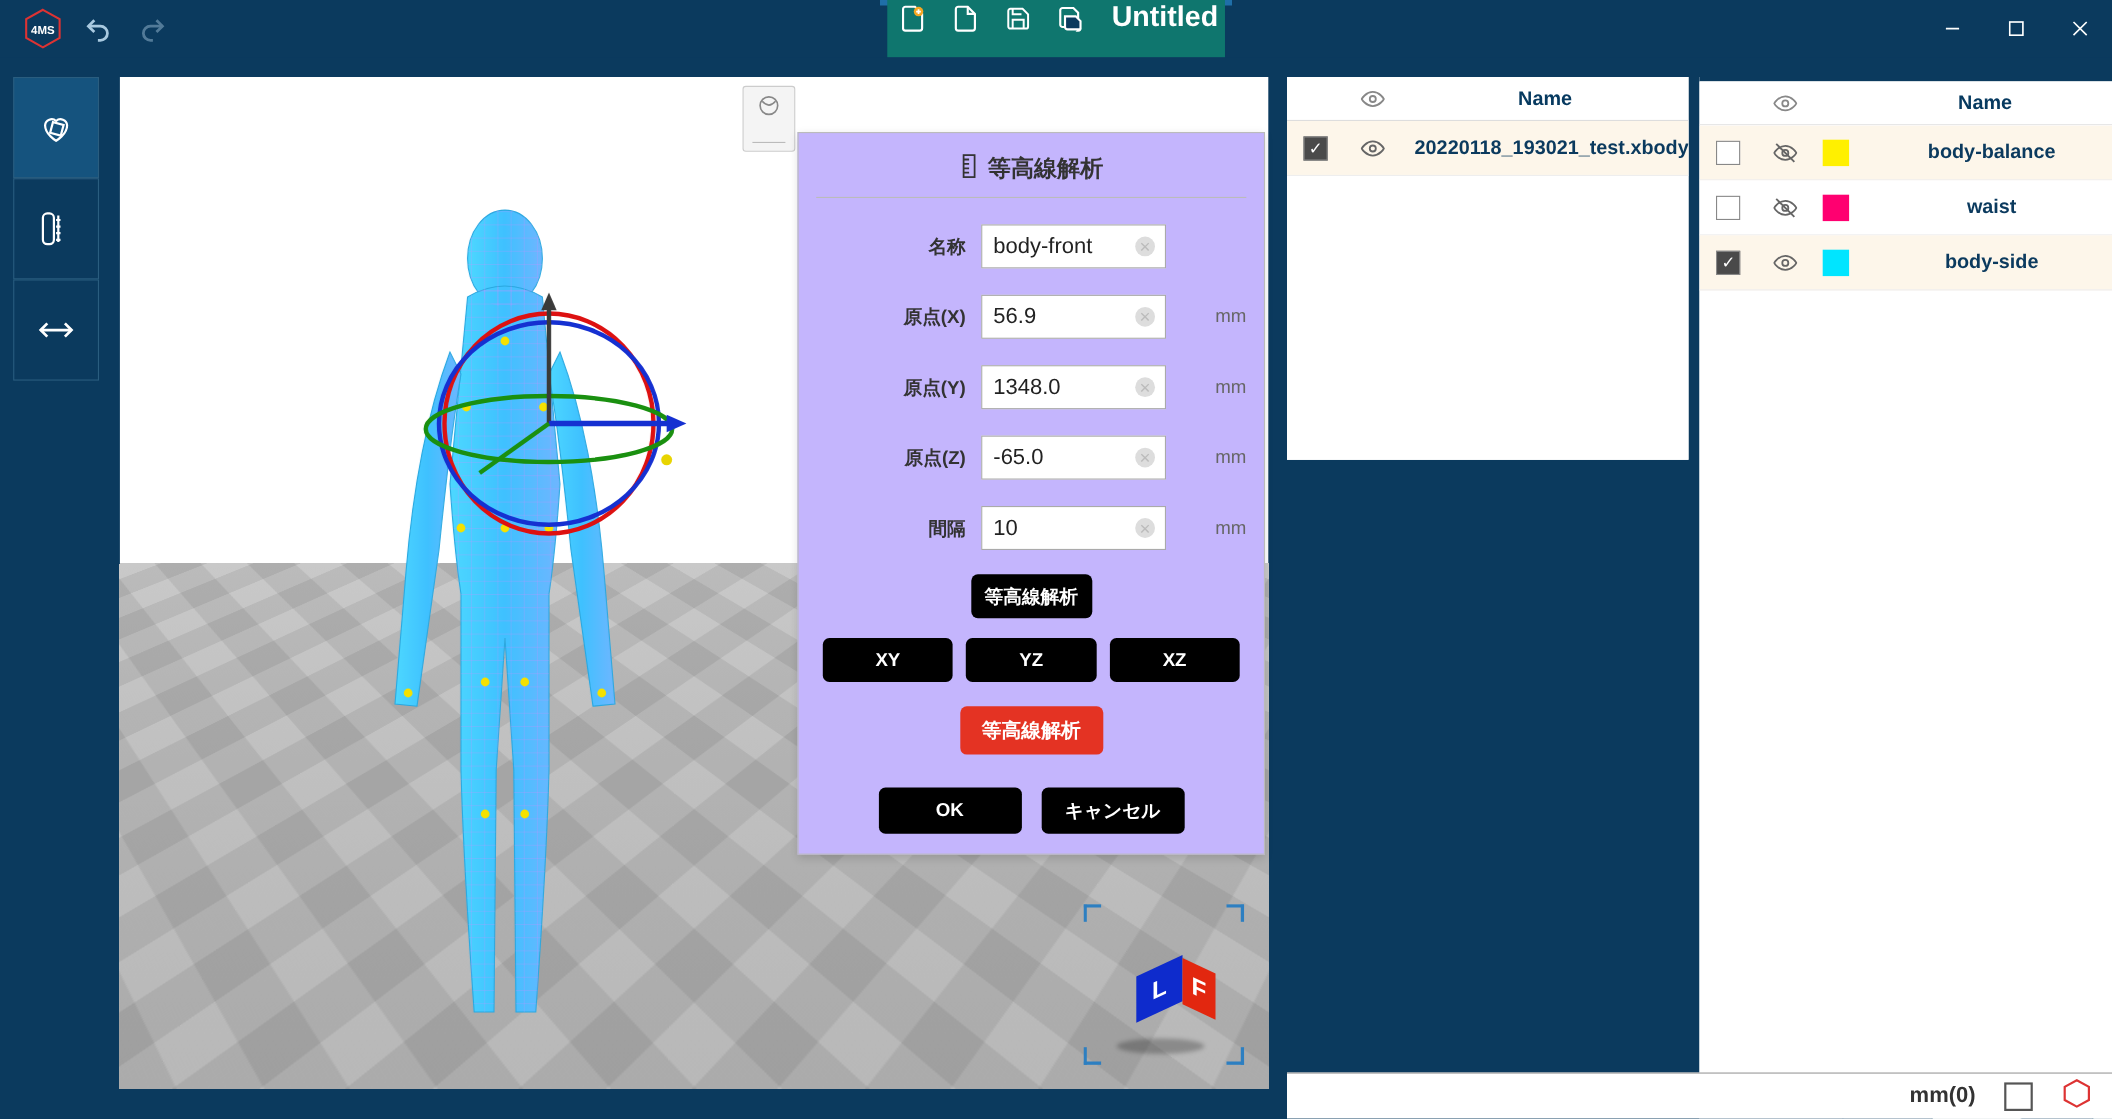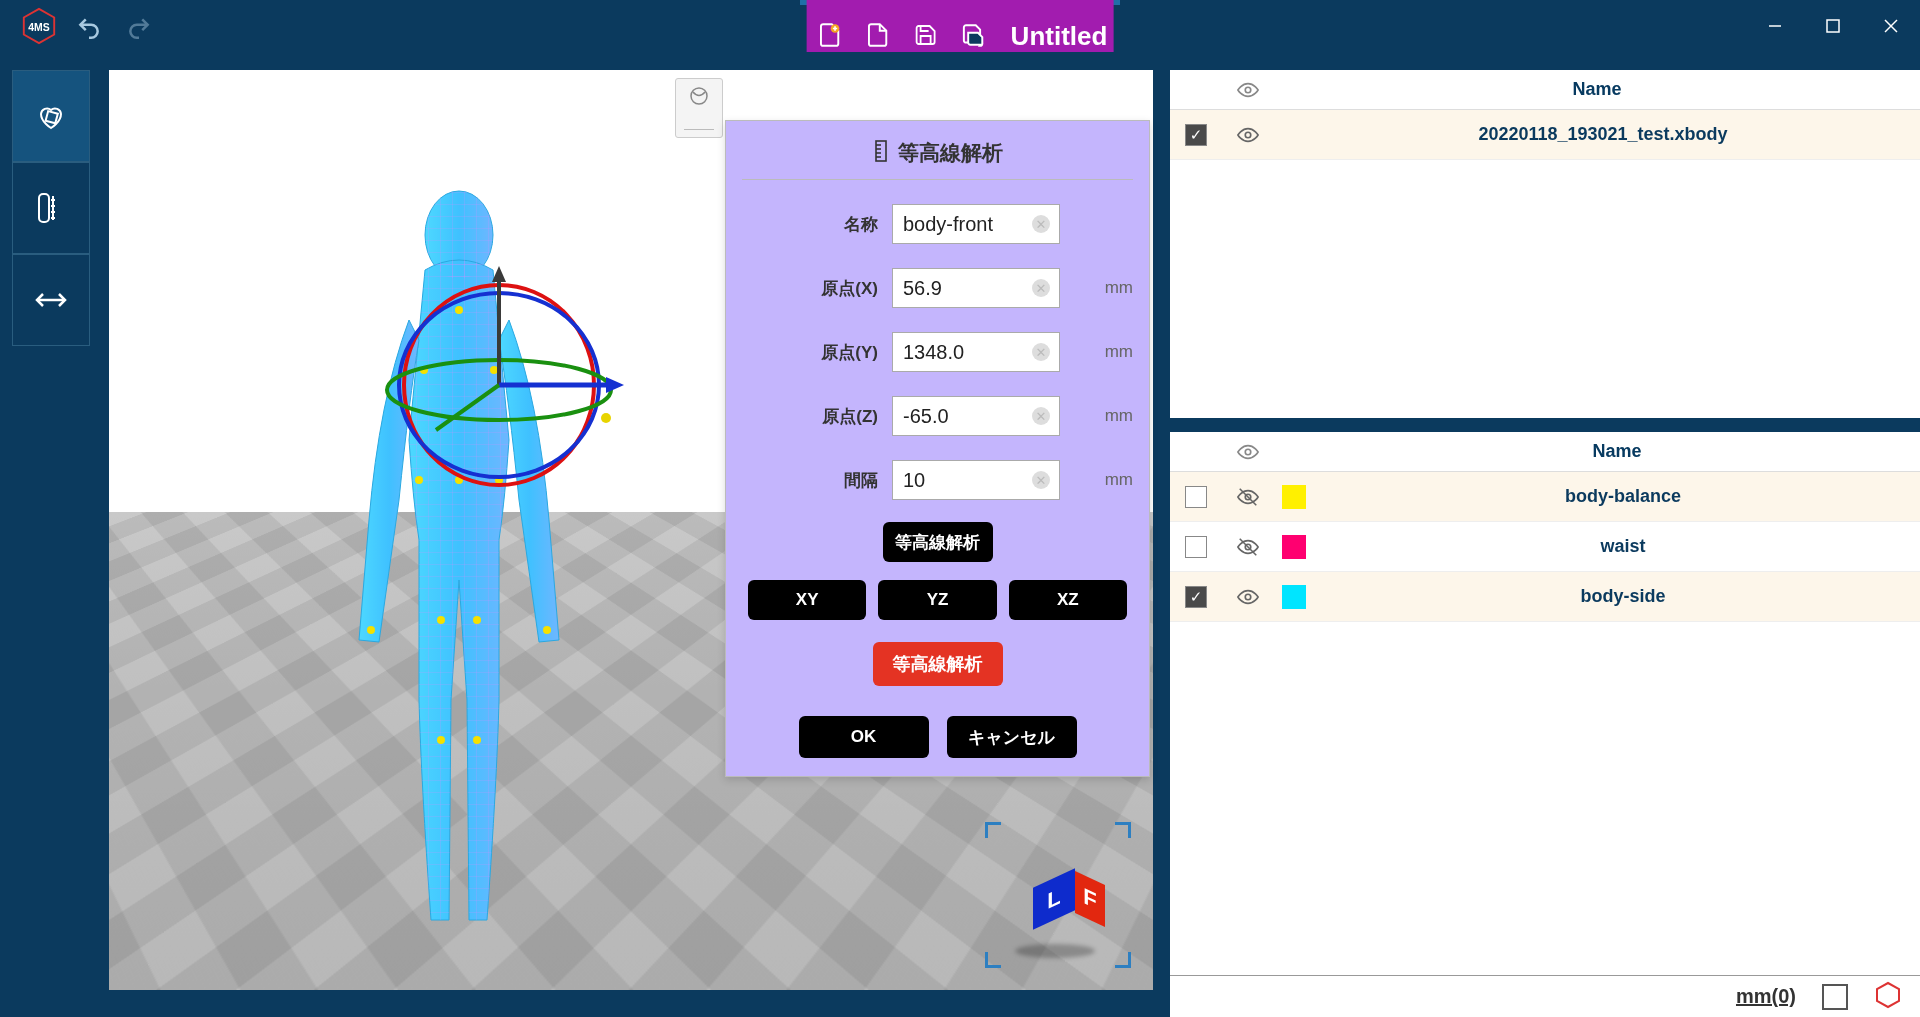--- a/index.html
+++ b/index.html
@@ -19,22 +19,22 @@
   align-items: center;
   position: relative;
 }
 .title-bar .left { display: flex; align-items: flex-end; gap: 18px; padding-left: 20px; }
 .logo-hex {
   width: 38px; height: 38px; position: relative;
 }
 .logo-hex svg { width: 100%; height: 100%; }
 .title-bar .center-tools {
   position: absolute; left: 50%; transform: translateX(-50%);
-  display: flex; align-items: flex-end; gap: 14px;
-  background: #a21caf;
+  display: flex; align-items: flex-start; gap: 14px;
+  background: #0f766e;
   padding: 0 6px;
   height: 100%;
 }
 .center-sep {
   position: absolute; top: 0; left: 50%; transform: translateX(-50%);
   width: 320px; height: 5px; background: #1f6fa8;
 }
 .title-bar .center-tools .tool-ico {
   width: 34px; height: 34px; display: flex; align-items: center; justify-content: center;
   cursor: pointer;
@@ -140,21 +140,21 @@
 .plane-row { display:flex; justify-content:space-between; gap:12px; margin-top:18px; padding:0 6px;}
 .plane-row .btn-black { flex:1; }
 .analyse-row { display:flex; justify-content:center; margin-top:22px;}
 .btn-red { background:#e43323; color:#fff; border:none; border-radius:6px; height:44px; width:130px; font-size:18px; font-weight:600; cursor:pointer;}
 .okcancel-row { display:flex; justify-content:center; gap:18px; margin-top:30px;}
 .okcancel-row .btn-black { width:130px; height:42px;text-align:right; }
 
 .right-pane {
   position: absolute;
   left: 1170px; top: 18px; right: 0; bottom: 0;
-  display: flex; flex-direction: column; gap: 10px;
+  display: flex; gap: 10px;
 }
 .rp-panel { background:#fff; display:flex; flex-direction:column; }
 .rp-panel.top { height: 348px; }
 .rp-panel.bottom { flex:1; border-top:4px solid #0b3a5e; }
 .rp-header {
   height:40px; background:#fff; border-bottom:1px solid #ddd;
   display:flex; align-items:center;
 }
 .rp-header .hcell { display:flex; align-items:center; justify-content:center;}
 .rp-header .col-chk { width:52px;}
@@ -181,21 +181,21 @@
 .rp-tab {
   height:40px; padding:0 16px; display:flex; align-items:center; font-size:16px; color:#fff; background:#0b3a5e; cursor:pointer; border-right:1px solid #154e75;
 }
 .rp-tab.active { background:#fff; color:#0b3a5e; }
 
 .status-bar {
   position:absolute; left:1170px; right:0; bottom:0; height:42px;
   background:#fff; display:flex; align-items:center; justify-content:flex-end; gap:26px; padding-right:18px;
   border-top:1px solid #999;
 }
-.status-bar .mm { font-size:20px; color:#333; font-weight:600;text-decoration:underline;}
+.status-bar .mm { font-size:20px; color:#333; font-weight:600;}
 .status-ico { width:26px; height:26px; border:2px solid #555;}
 .status-hex svg { width:28px; height:28px;}
 </style>
 </head>
 <body>
 
 <div class="title-bar">
   <div class="center-sep"></div>
   <div class="left">
     <div class="logo-hex">

